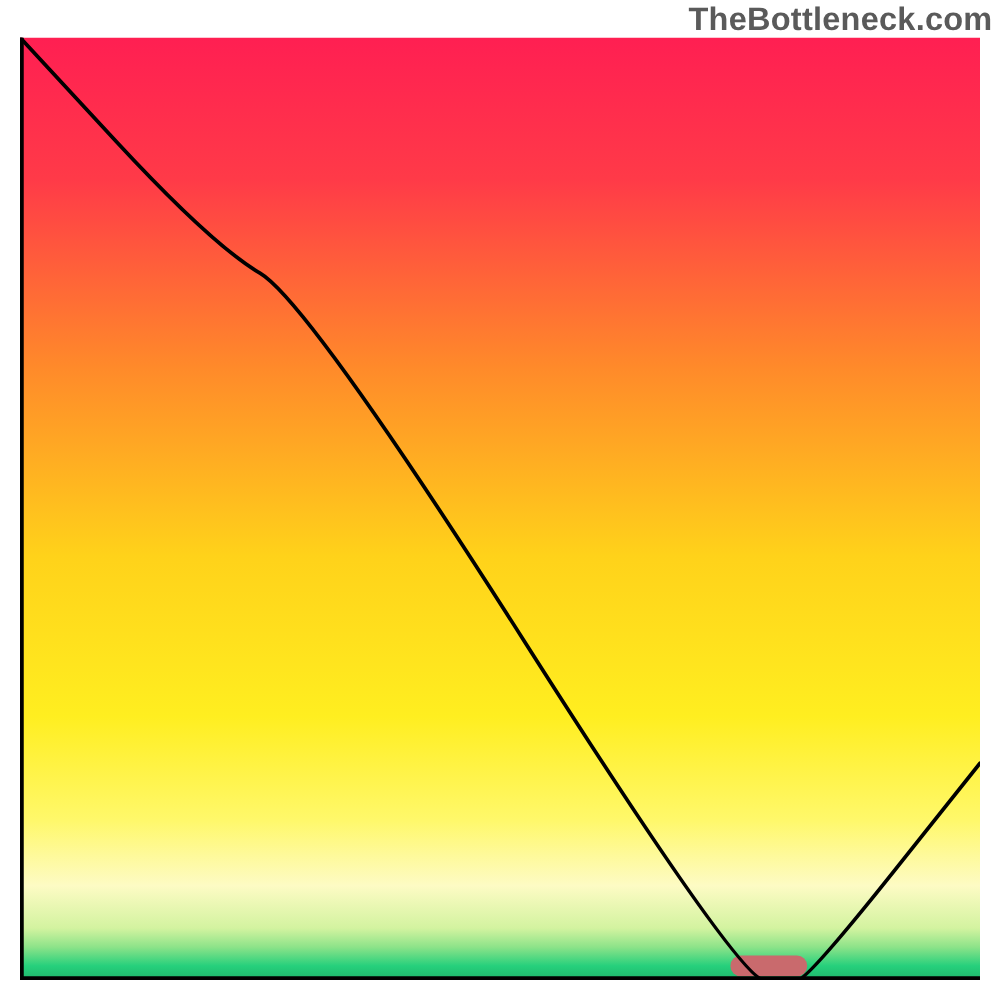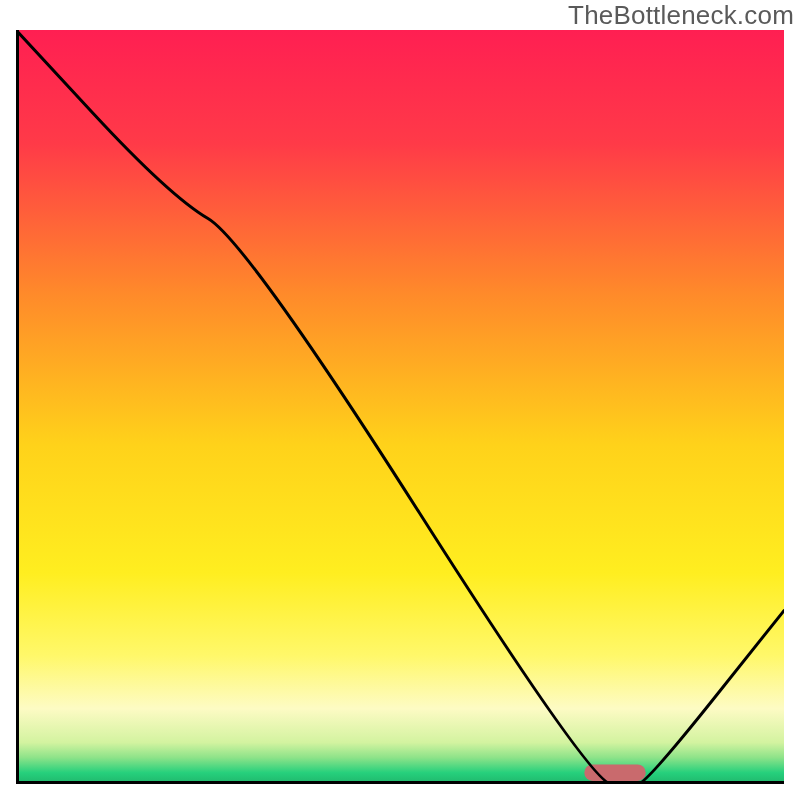--- a/index.html
+++ b/index.html
@@ -13,21 +13,21 @@
   .canvas {
     position: relative;
     width: 800px;
     height: 800px;
   }
   .watermark {
     position: absolute;
     top: 0px;
     right: 6px;
     font-size: 26px;
-    font-weight: 400;
+    font-weight: 700;
     color: #5a5a5a;
     letter-spacing: 0.2px;
     user-select: none;
   }
   .plot-area {
     position: absolute;
     left: 16px;
     top: 30px;
     width: 768px;
     height: 754px;

